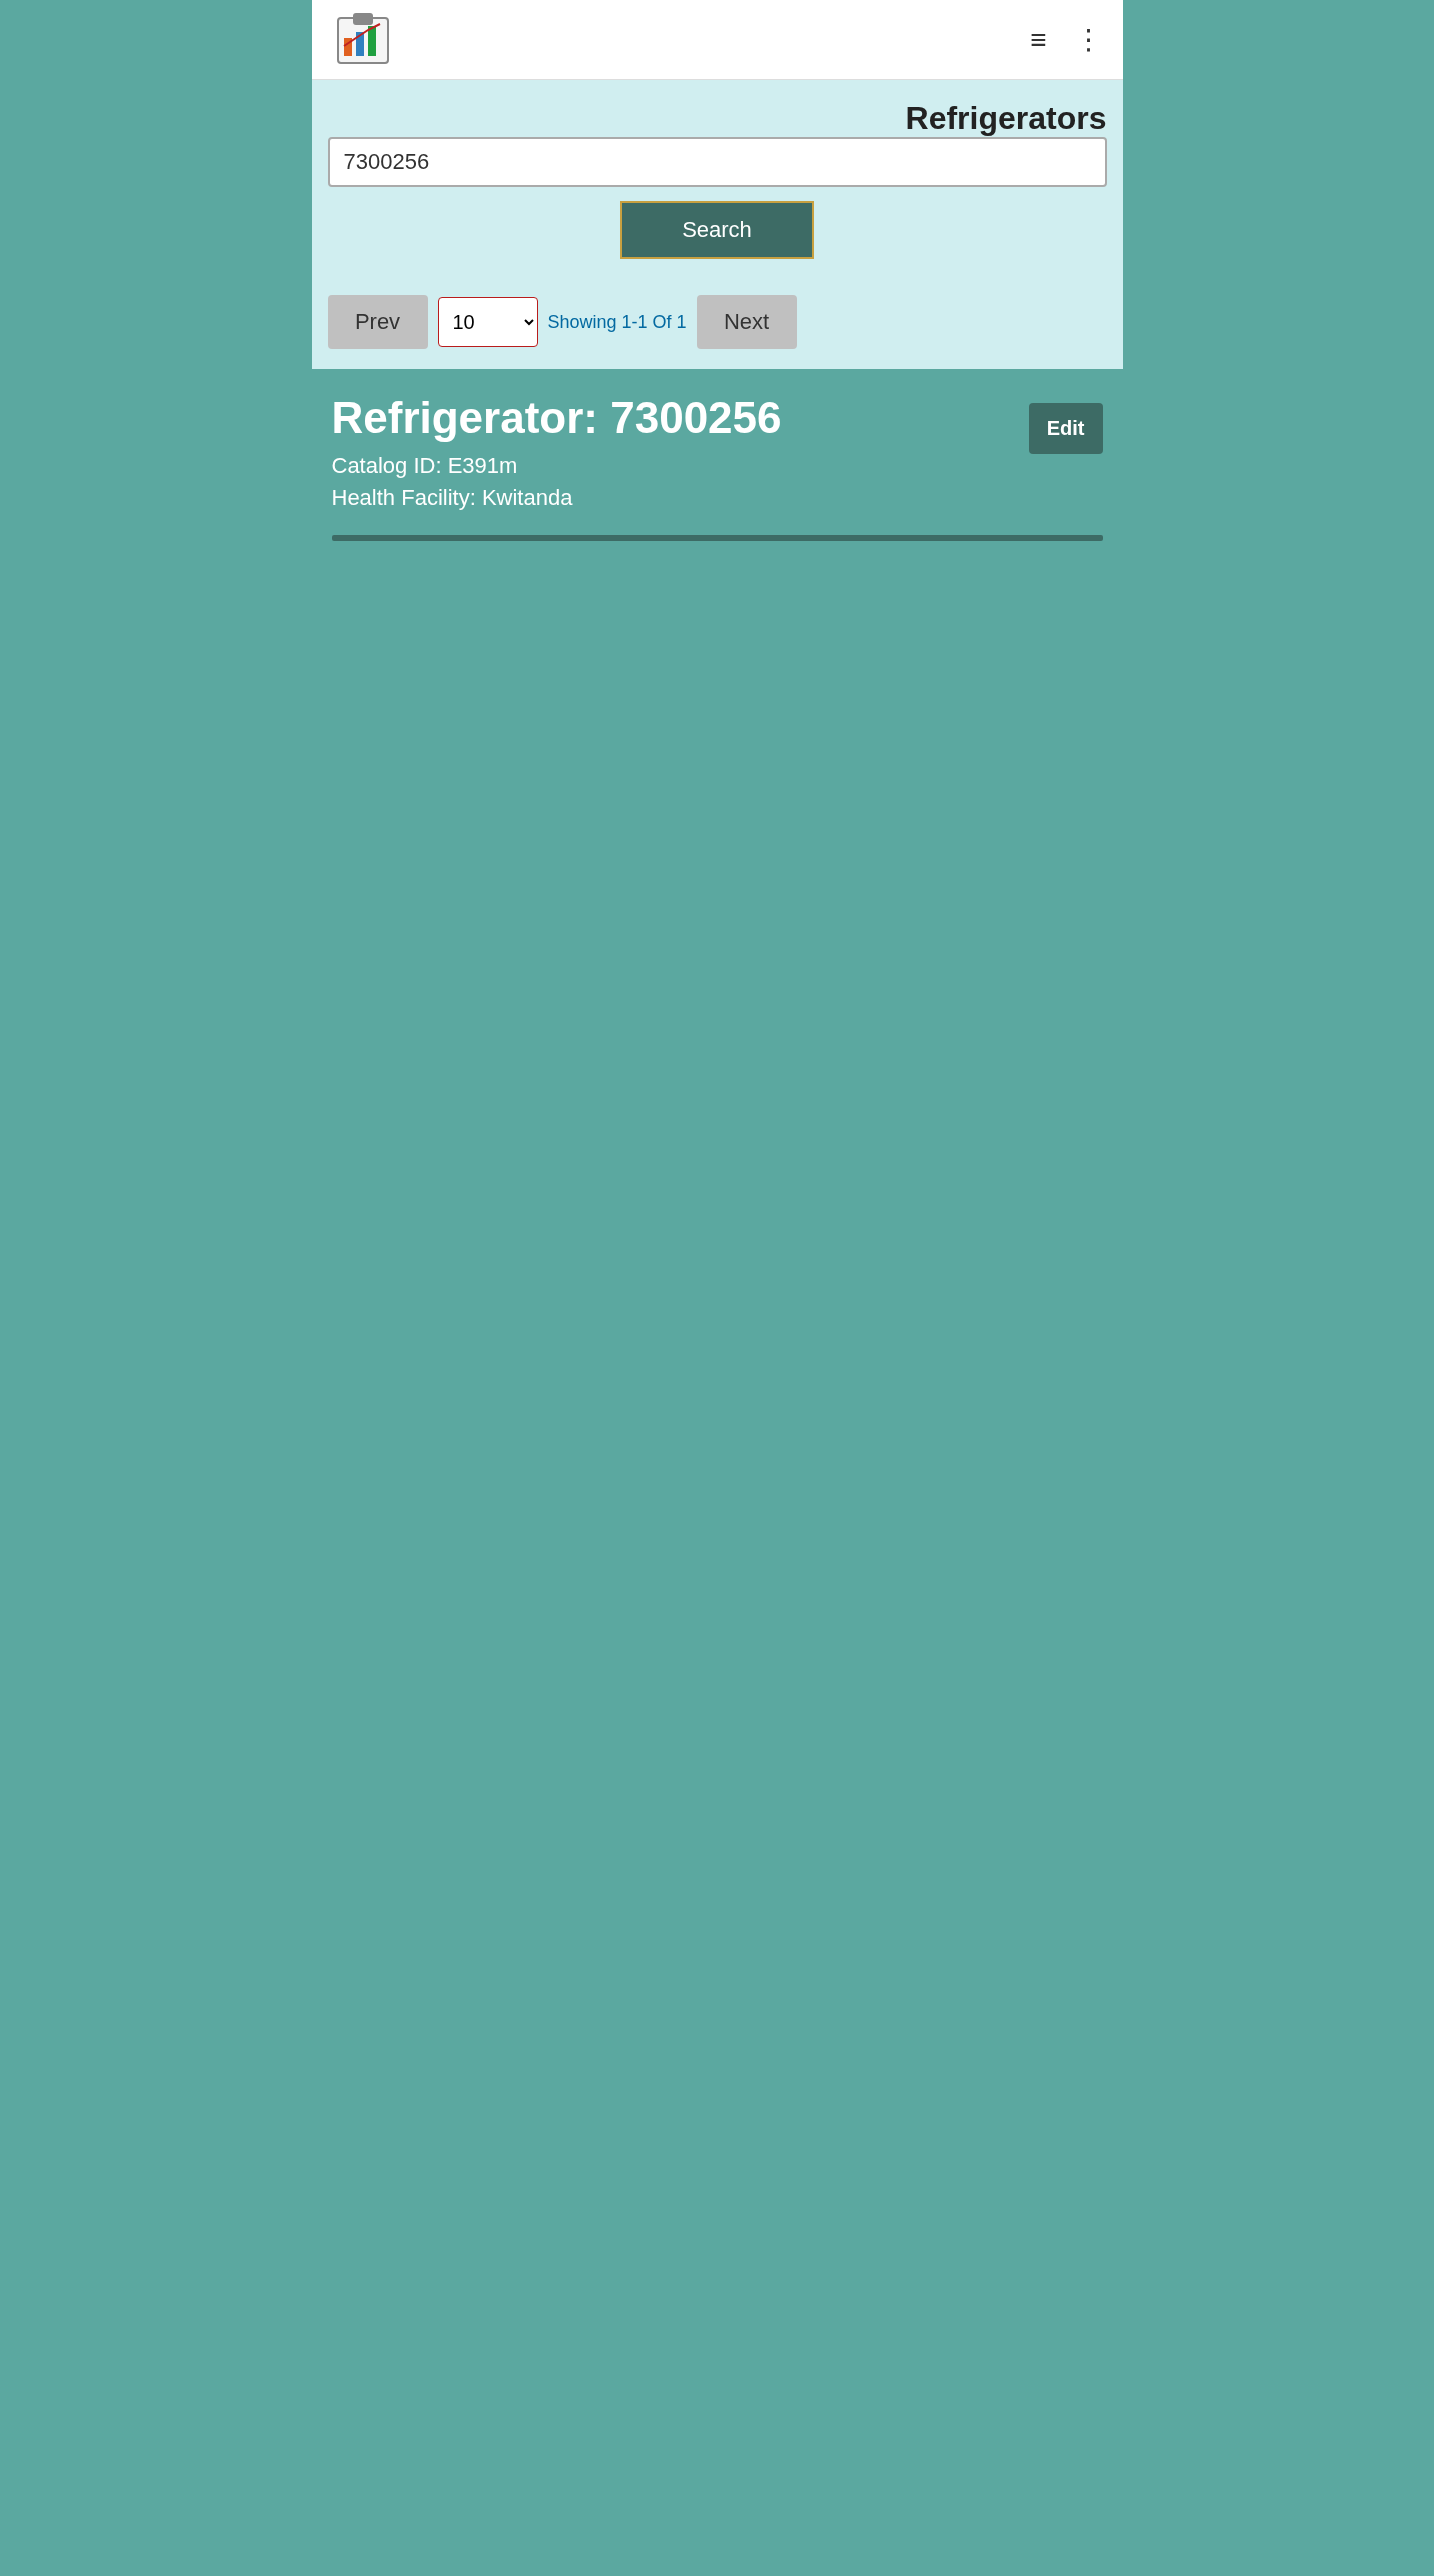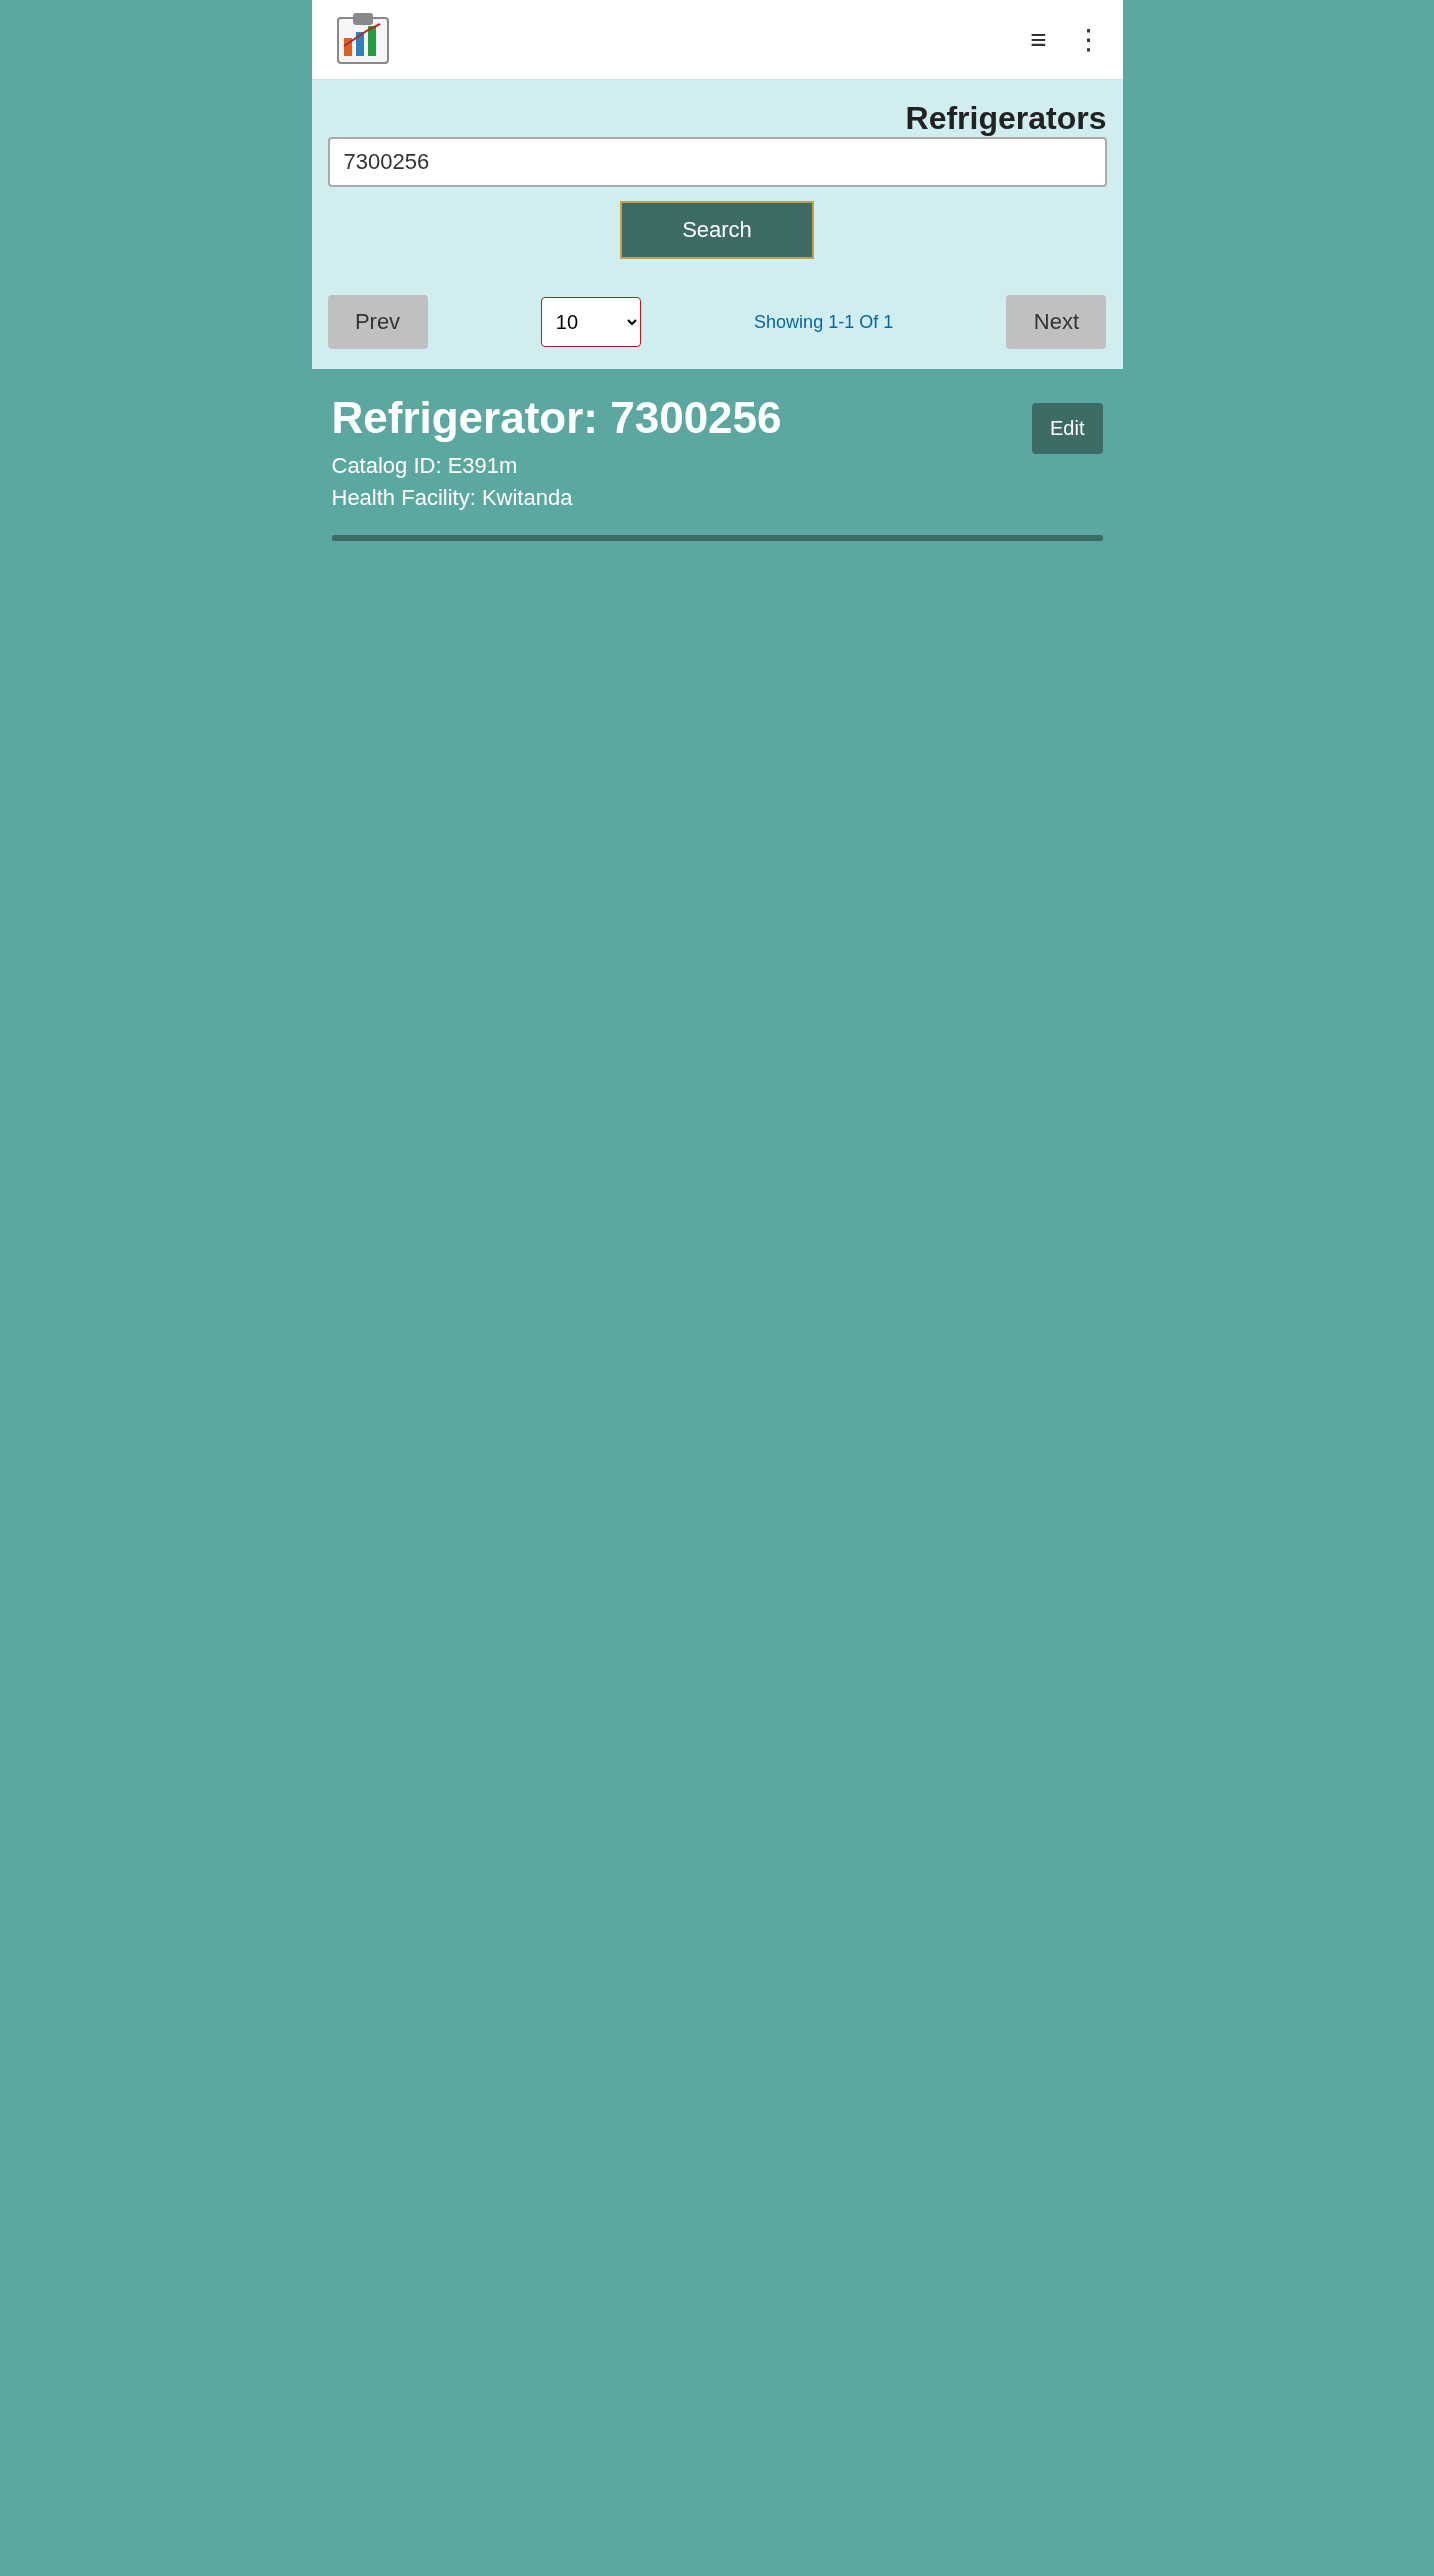--- a/index.html
+++ b/index.html
@@ -86,21 +86,20 @@
       padding: 14px 60px;
       cursor: pointer;
       border: 2px solid #c8a040;
     }
 
     
     .pagination-row {
       background-color: #d0eef0;
       display: flex;
       align-items: center;
-      justify-content: space-between;
       padding: 12px 16px 20px 16px;
       gap: 10px;
     }
 
     .prev-button, .next-button {
       background-color: #c0c0c0;
       border: none;
       border-radius: 4px;
       font-size: 22px;
       padding: 14px 24px;
@@ -152,20 +151,21 @@
       position: absolute;
       top: 10px;
       right: 0;
       background-color: #3d6b65;
       color: #fff;
       border: none;
       border-radius: 4px;
       font-size: 20px;
       padding: 14px 18px;
       cursor: pointer;
+      font-weight: bold;
     }
 
     .divider {
       height: 6px;
       background-color: #3d6b65;
       margin-top: 24px;
       border-radius: 2px;
     }
 
     

